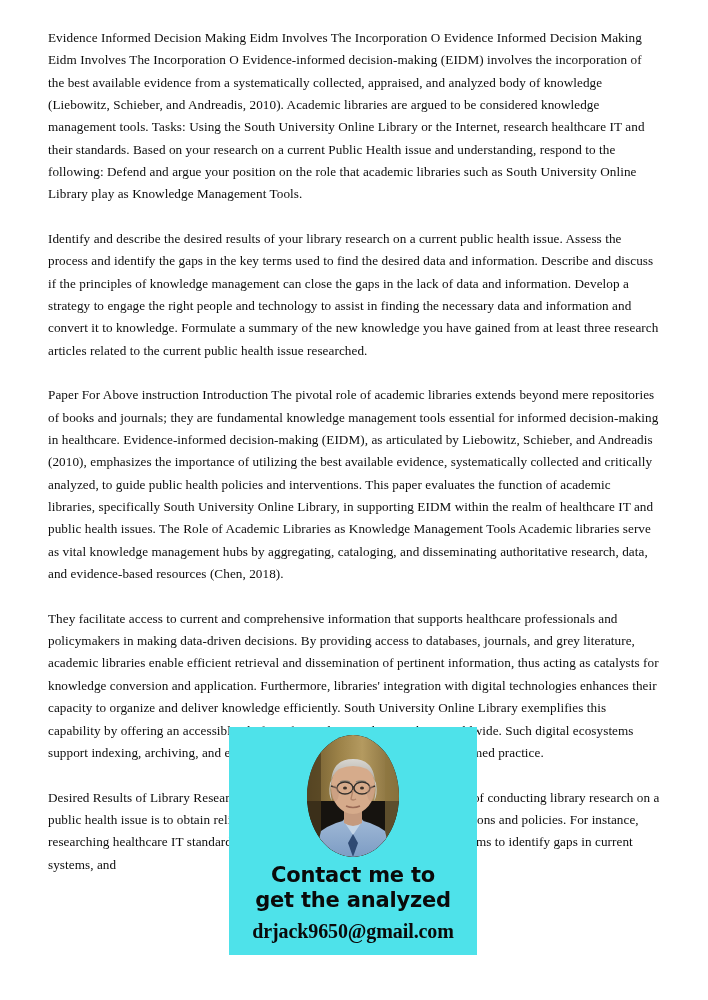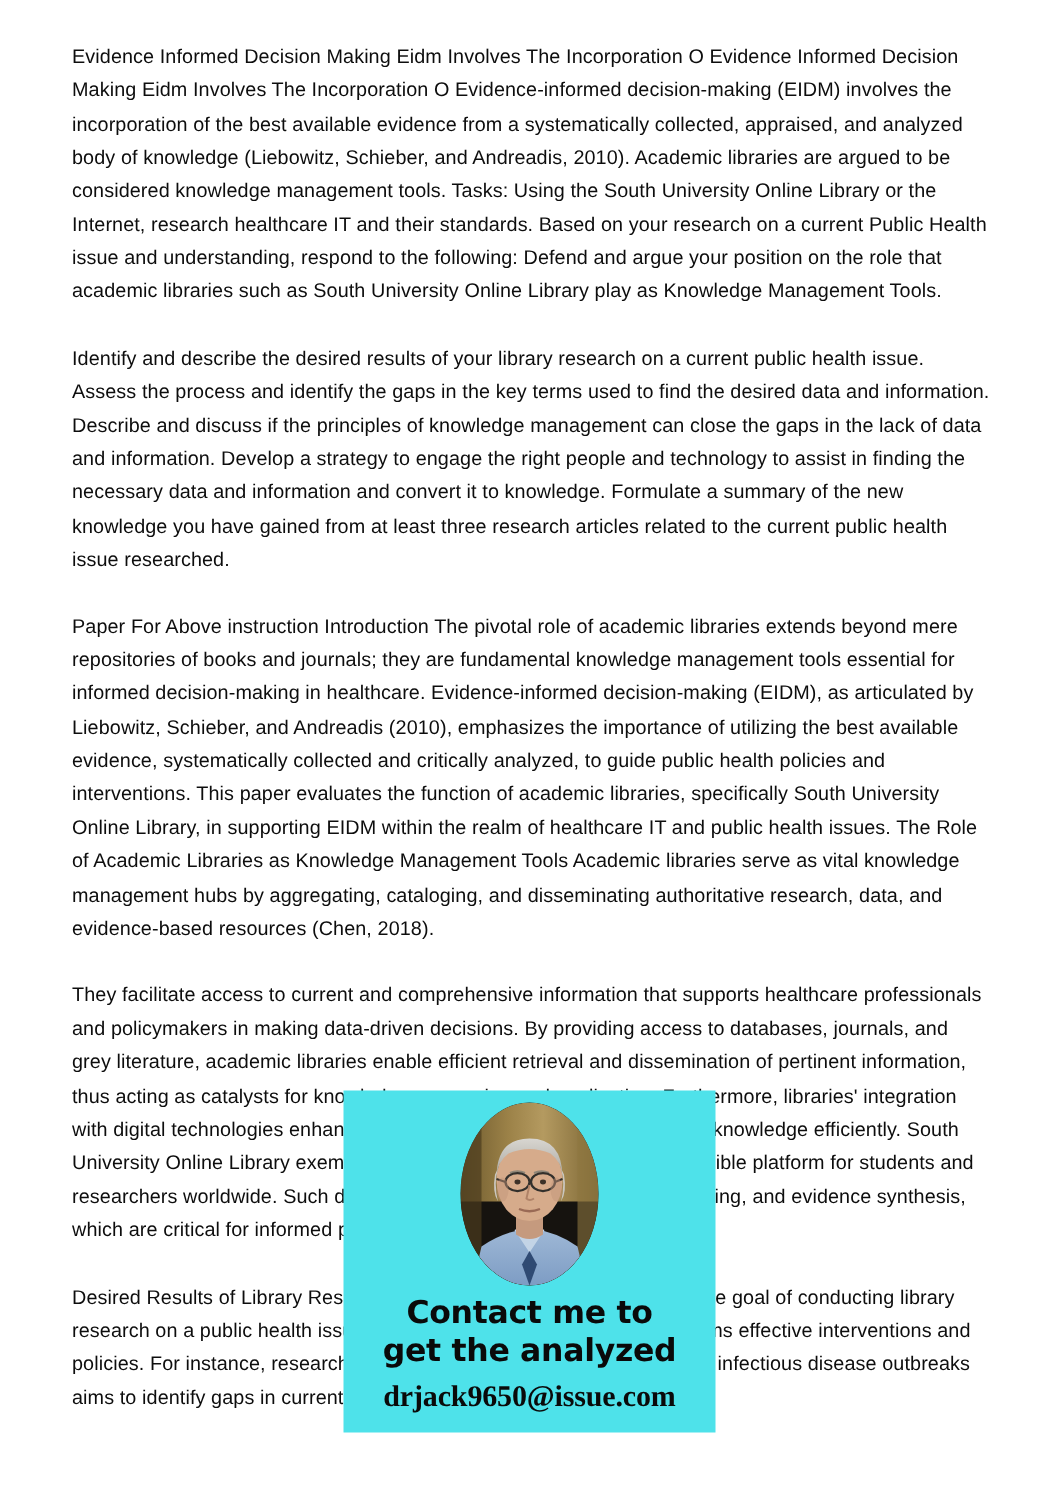--- a/index.html
+++ b/index.html
@@ -24,21 +24,21 @@
   }
 
   .doc-body {
     position: absolute;
     left: 48px;
     top: 27px;
     width: 612px;
   }
 
   .para {
-    font-family: Liberation Sans, sans-serif;
+    font-family: Liberation Serif, serif;
     font-size: 13.2px;
     line-height: 22.35px;
     color: #0d0d0d;
     margin: 0 0 22.3px 0;
     text-align: left;
     white-space: pre-wrap;
     letter-spacing: 0.005em;
   }
   .para:last-child { margin-bottom: 0; }
 
@@ -163,16 +163,16 @@
           <path d="M39 71 Q46 74 53 71" stroke="#9a6a55" stroke-width="1.5" fill="none"></path>
 
           <ellipse cx="28" cy="58" rx="4" ry="8" fill="#c1947a" opacity="0.45"></ellipse>
           <ellipse cx="64" cy="58" rx="4" ry="8" fill="#c1947a" opacity="0.45"></ellipse>
         </g>
       </svg>
     </div>
 
     <div class="contact-line l1">Contact me to</div>
     <div class="contact-line l2">get the analyzed</div>
-    <div class="contact-email">drjack9650@issue.com</div>
+    <div class="contact-email">drjack9650@gmail.com</div>
   </div>
 
 </div>
 
 </body></html>

